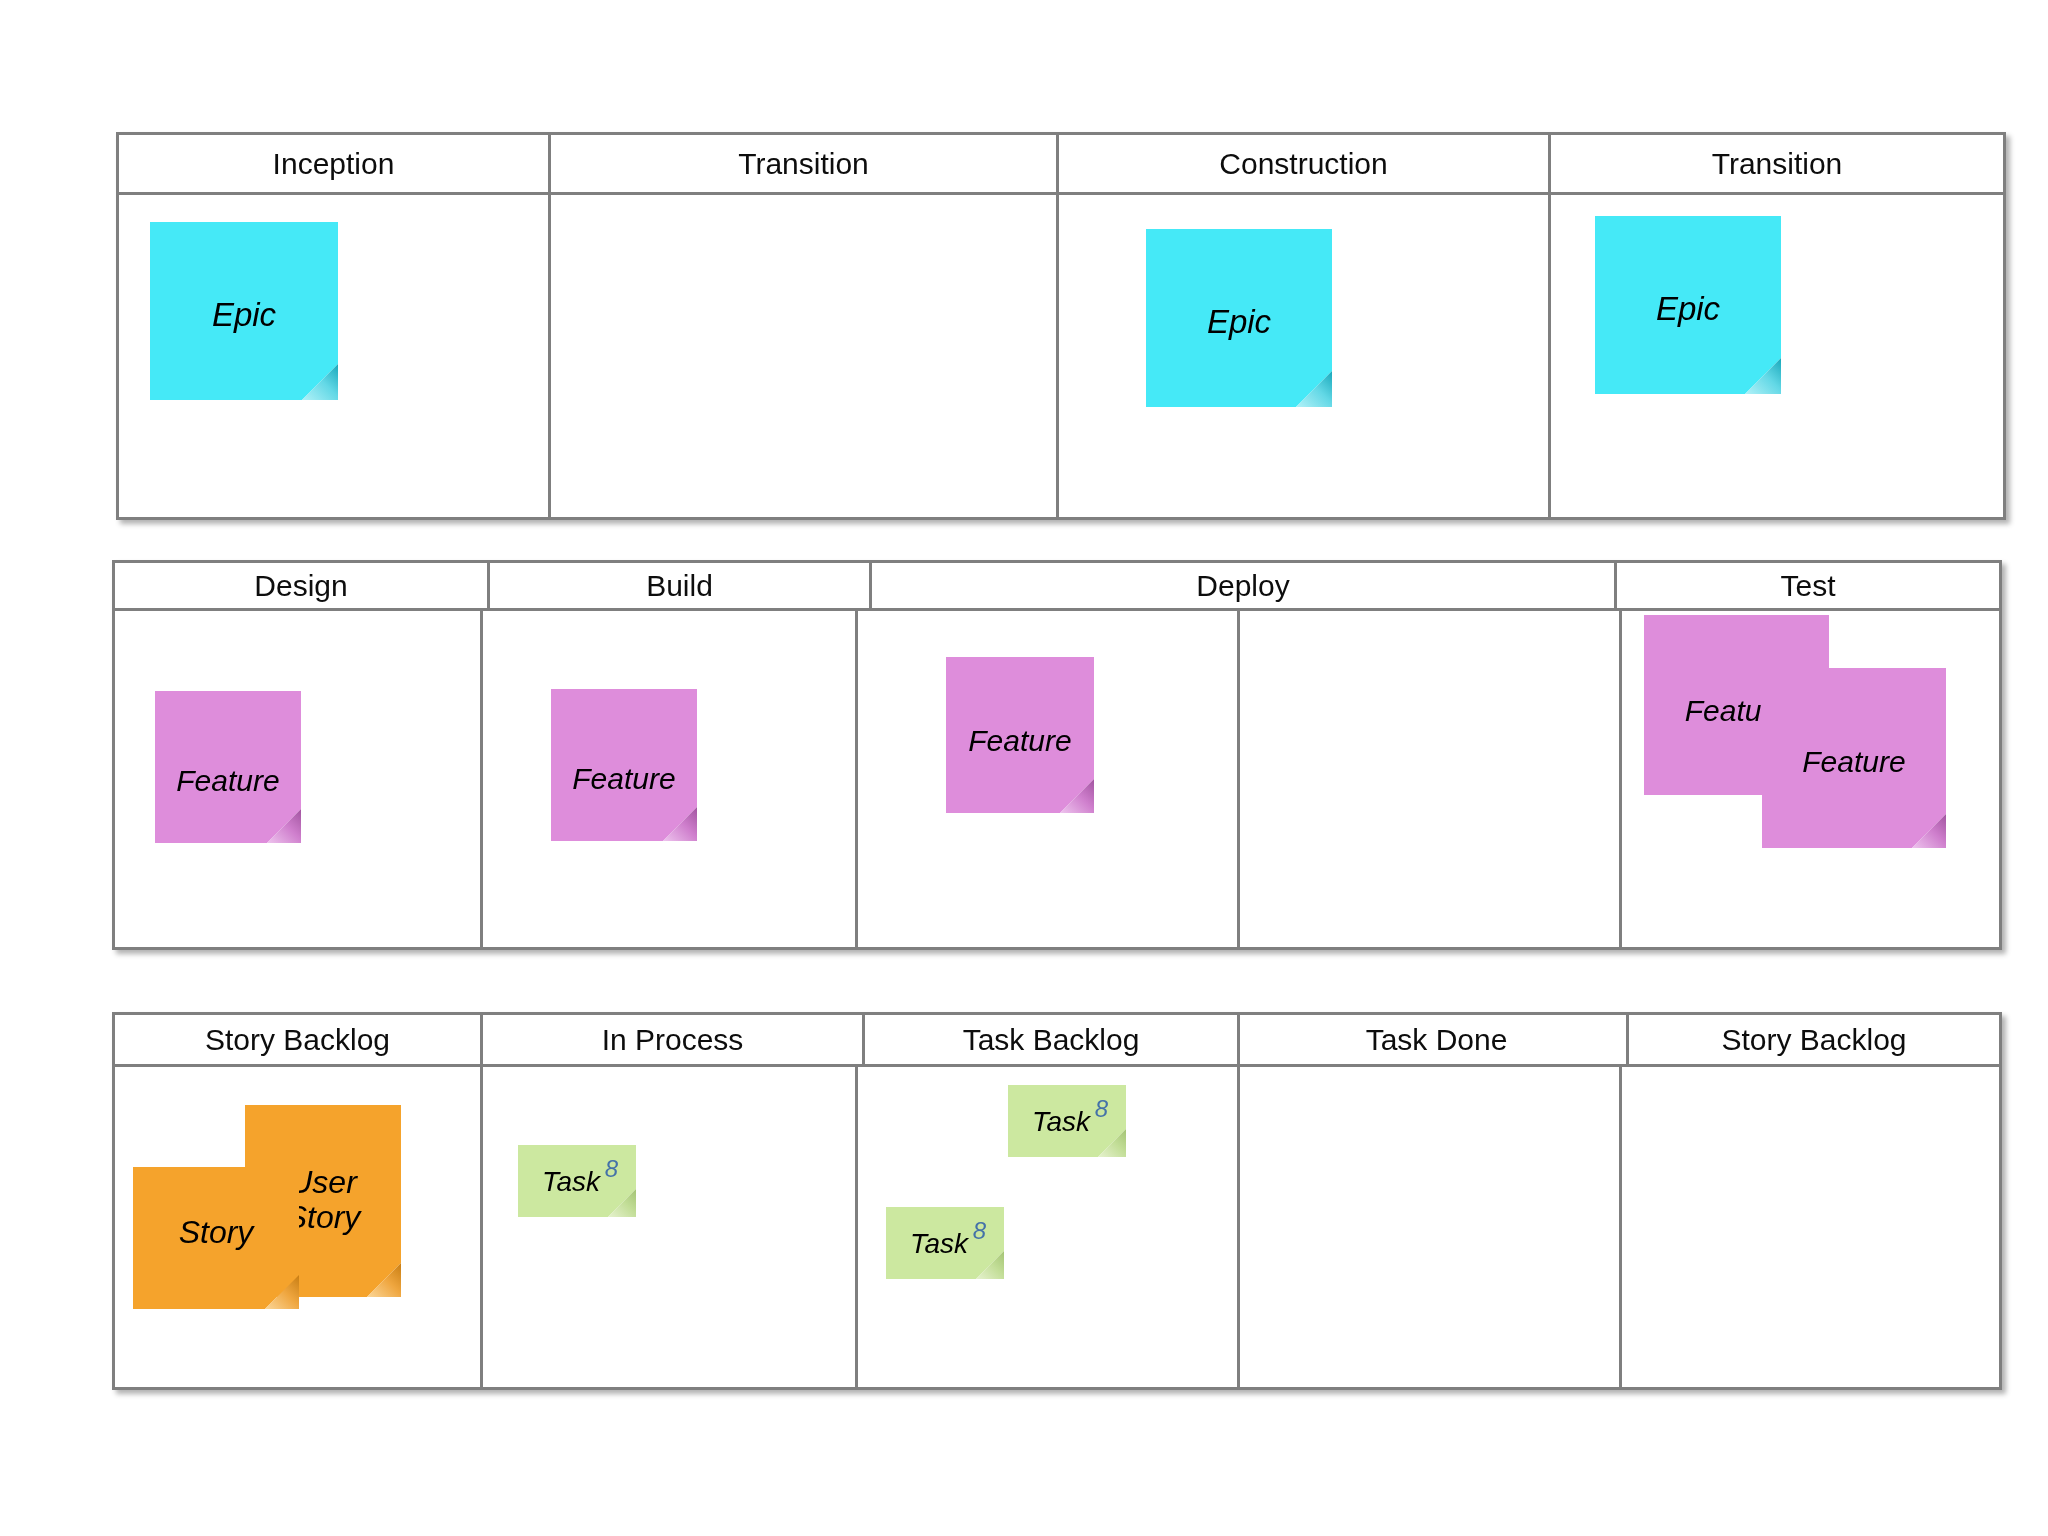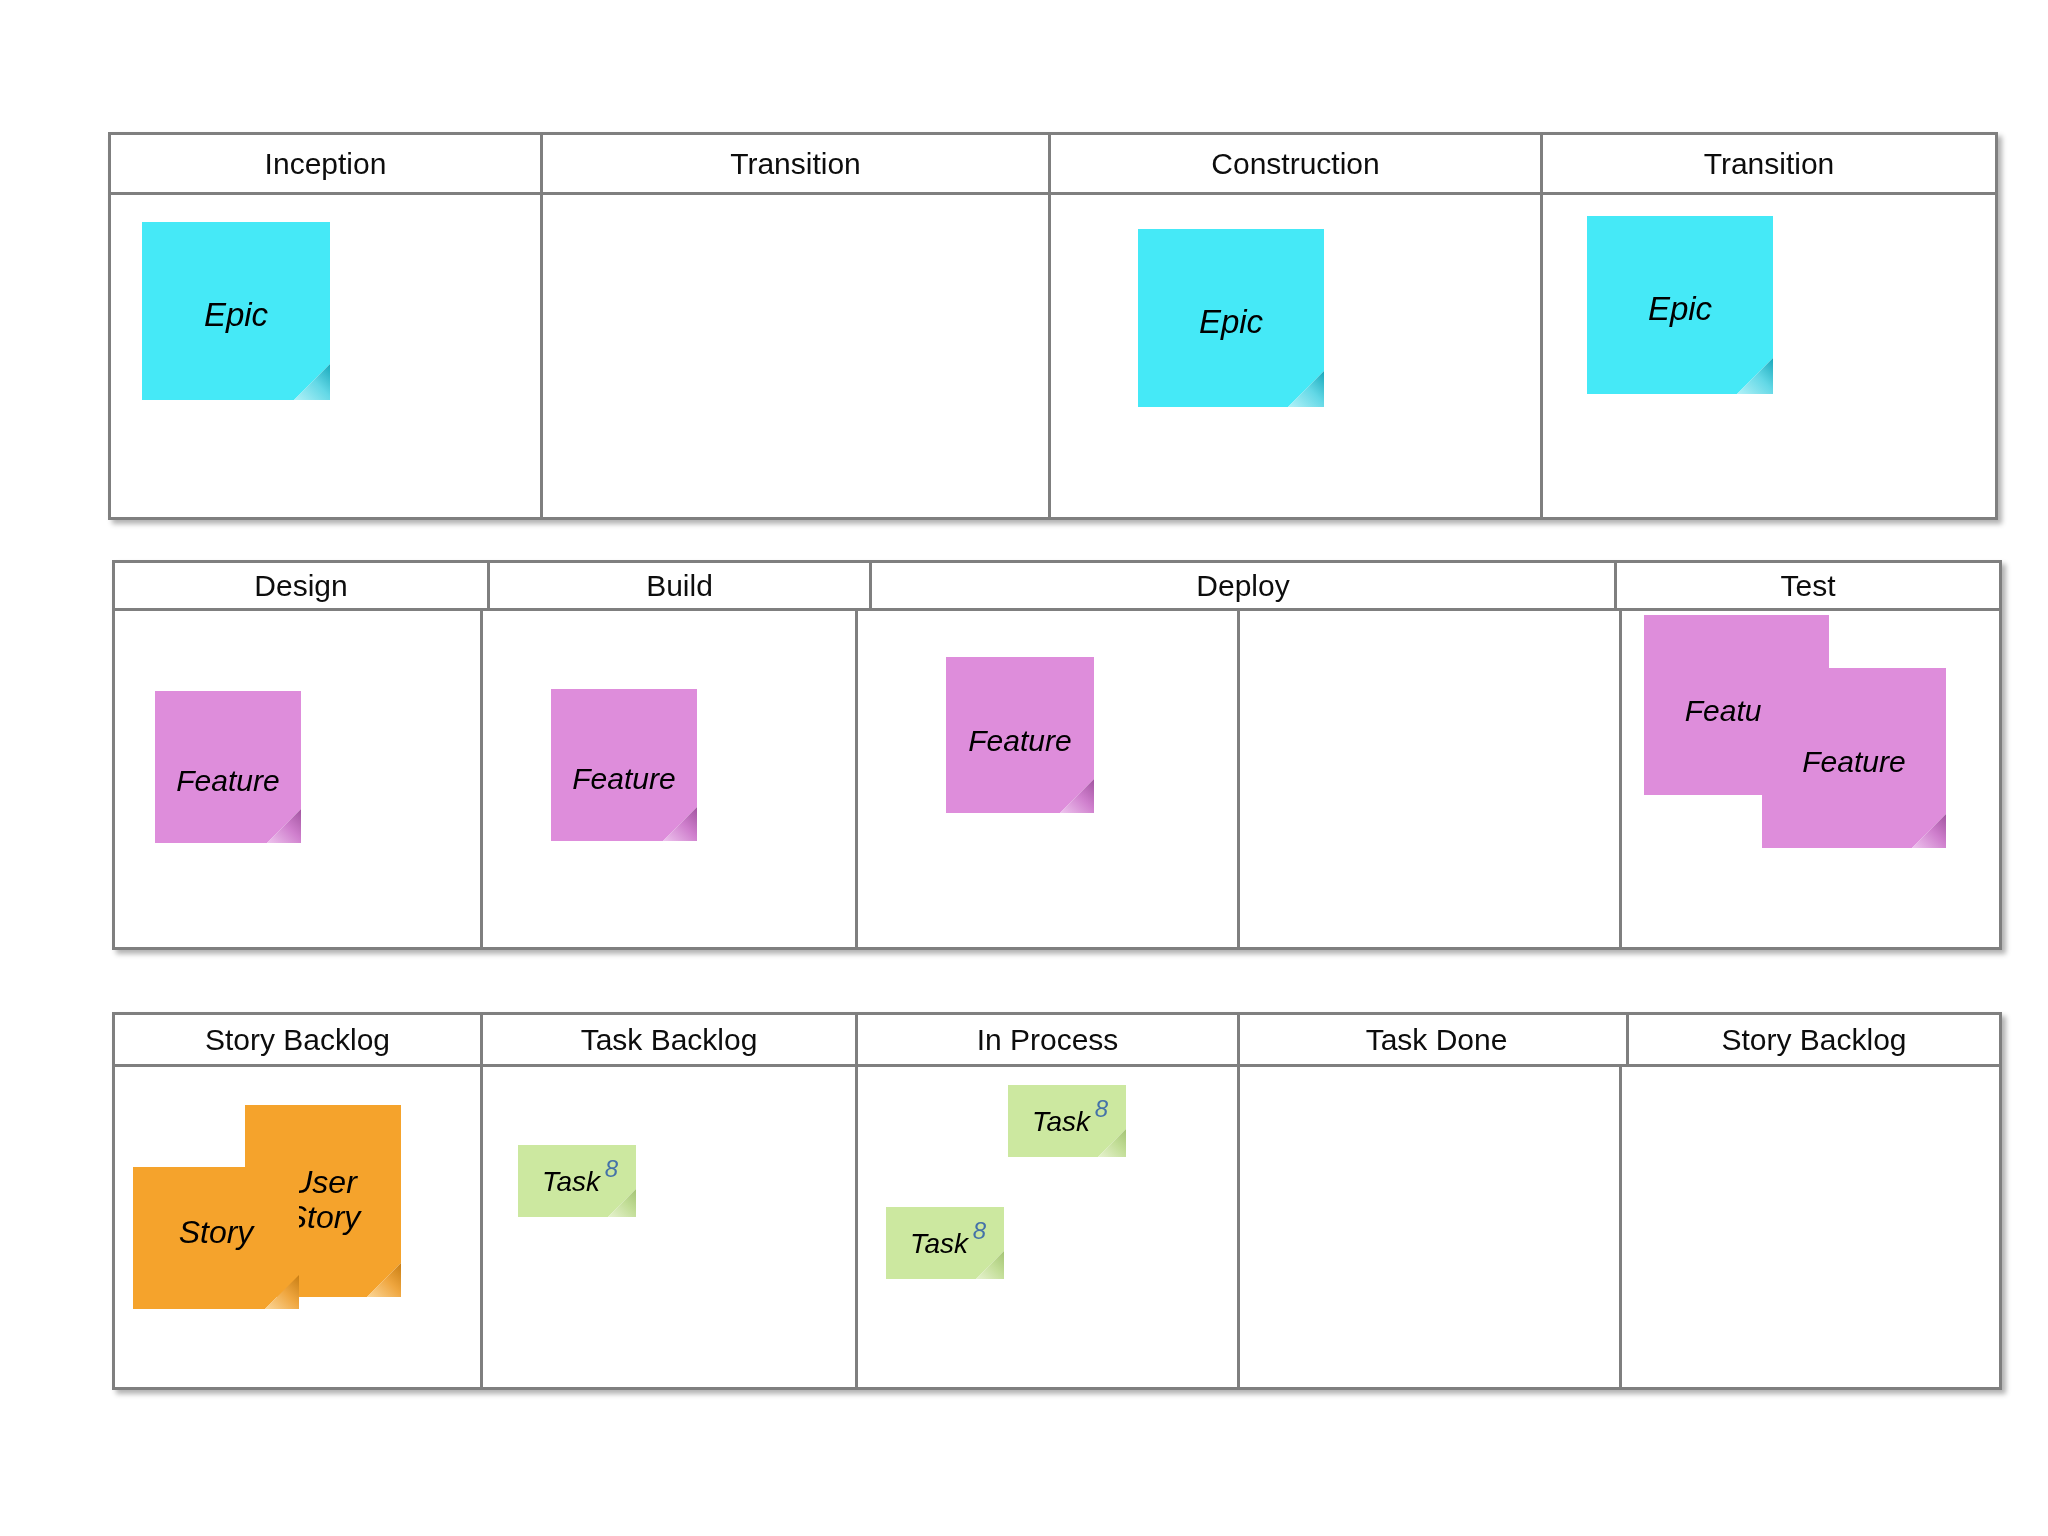--- a/index.html
+++ b/index.html
@@ -138,21 +138,21 @@
     --fold-dark: #a4c474;
     --fold-mid: #c3de98;
     --fold-light: #e6f2cf;
   }
 </style>
 </head>
 <body>
 
 <div class="board">
 
-  <div class="lane" style="left:108px; top:132px; width:1890px; height:388px;">
+  <div class="lane" style="left:116px; top:132px; width:1890px; height:388px;">
 
     <div class="lane-header" style="height:60px;">
       <div class="hcell" style="width:432px;">
         <span>Inception</span>
       </div>
       <div class="hcell" style="width:508px;">
         <span>Transition</span>
       </div>
       <div class="hcell" style="width:492px;">
         <span>Construction</span>
@@ -241,26 +241,26 @@
       </div>
     </div>
   </div>
 
   <div class="lane" style="left:112px; top:1012px; width:1890px; height:378px;">
 
     <div class="lane-header" style="height:52px;">
       <div class="hcell" style="width:368px;">
         <span>Story Backlog</span>
       </div>
+      <div class="hcell" style="width:382px;">
+        <span>In Process</span>
+      </div>
       <div class="hcell" style="width:375px;">
         <span>Task Backlog</span>
       </div>
-      <div class="hcell" style="width:382px;">
-        <span>In Process</span>
-      </div>
       <div class="hcell" style="width:382px;margin-left:7px;">
         <span>Task Done</span>
       </div>
       <div class="hcell" style="flex:1;">
         <span>Story Backlog</span>
       </div>
     </div>
 
     <div class="lane-body" style="top:52px; height:320px;">
       <div class="bcell" style="width:368px; overflow:visible;">

